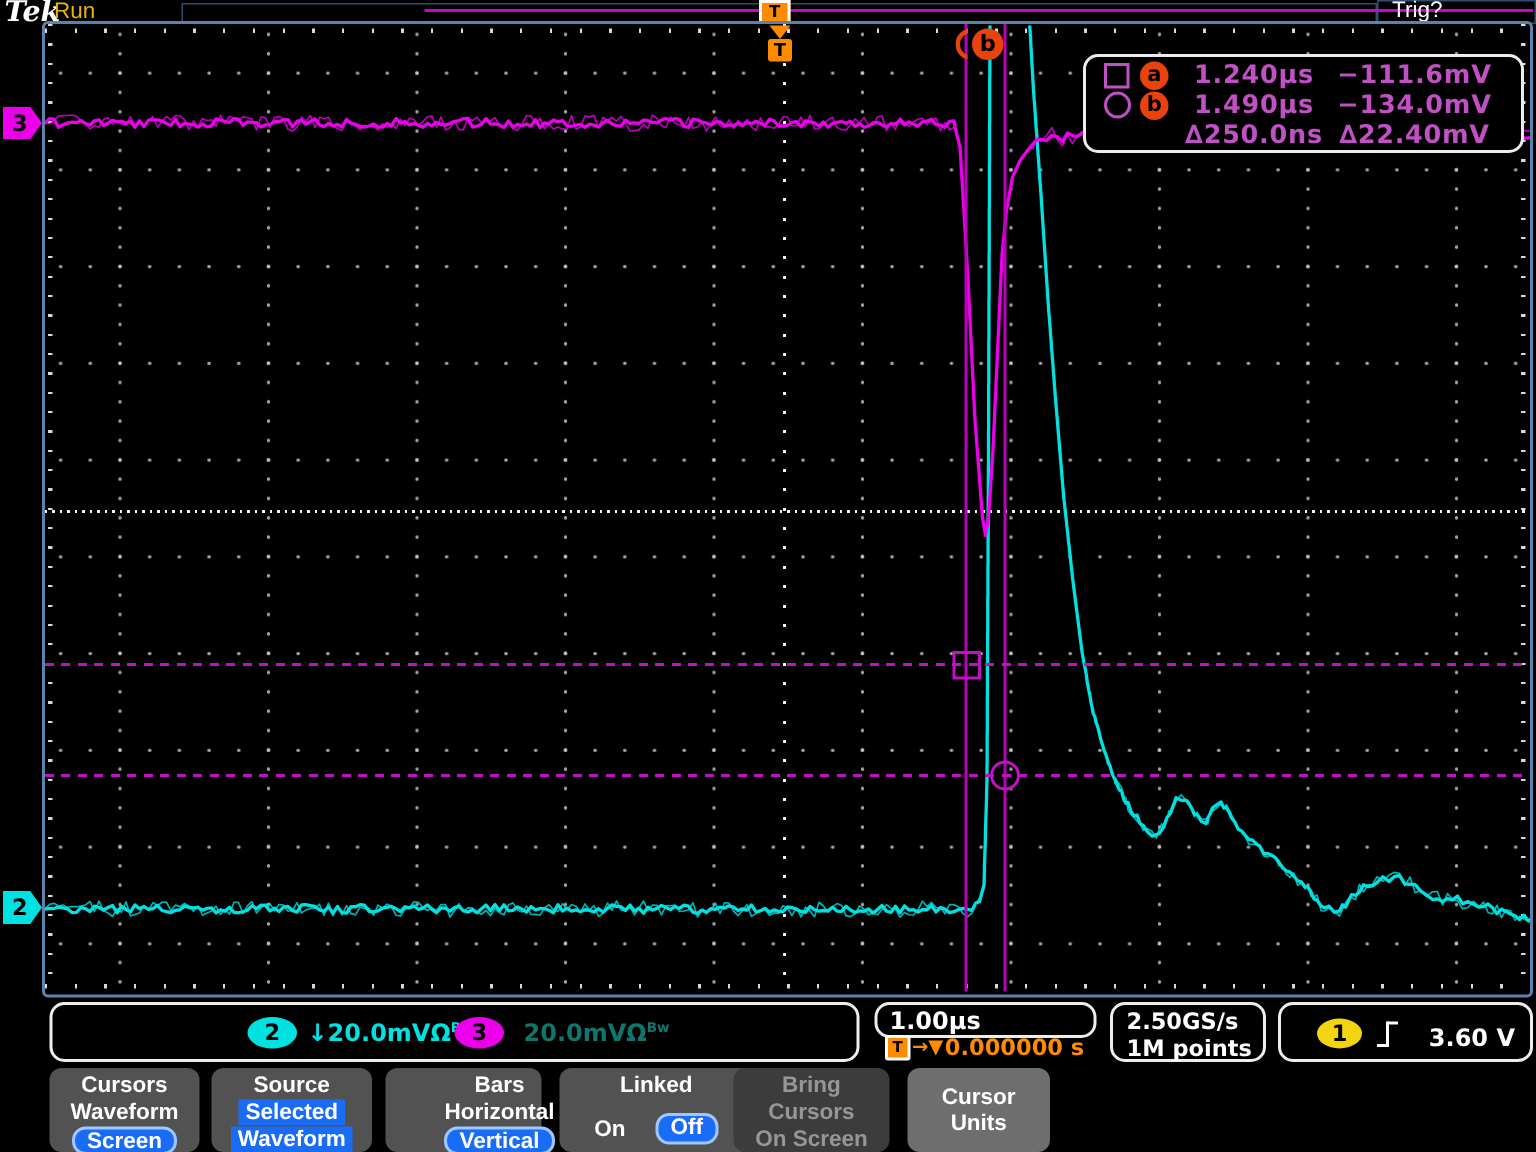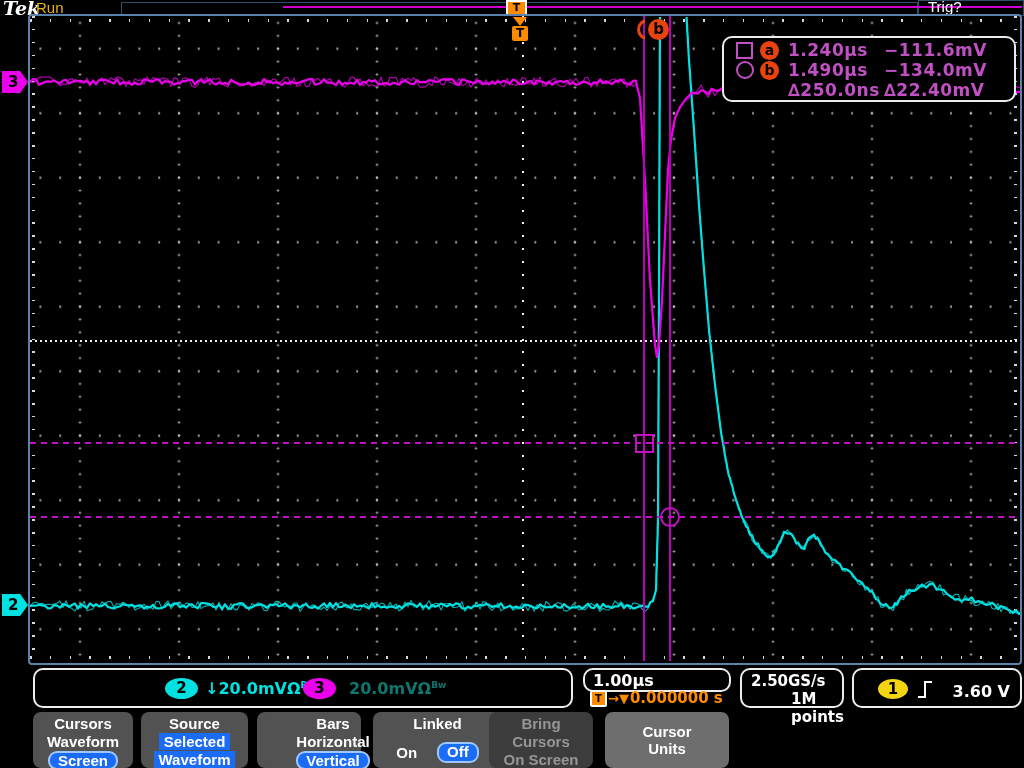--- a/index.html
+++ b/index.html
@@ -55,21 +55,21 @@
   .cur-badge{width:21px;height:21px;border-radius:50%;background:#e8430e;color:#000;
              font:bold 15px "DejaVu Sans",sans-serif;text-align:center;line-height:21px;}
   .cur-crescent{width:21px;height:21px;border-radius:50%;border:3px solid #e8430e;box-sizing:border-box;
                 clip-path:inset(0 62% 0 0);}
   
   .readout-box{left:722px;top:36px;width:294px;height:66px;background:#000;border:2px solid #ececec;
                border-radius:10px;box-sizing:border-box;display:grid;
                grid-template-columns:24px 28px 96px 118px;grid-auto-rows:20px;
                align-items:center;padding:2px 10px 0 12px;color:#c050c4;
                font:bold 17px "DejaVu Sans",sans-serif;z-index:6;}
-  .readout-box .num{text-align:left;letter-spacing:0.5px;}
+  .readout-box .num{text-align:center;letter-spacing:0.5px;}
   .icon-sq{width:13px;height:13px;border:2px solid #c050c4;}
   .icon-ci{width:14px;height:14px;border:2px solid #c050c4;border-radius:50%;}
   .ab-badge{width:19px;height:19px;border-radius:50%;background:#e8430e;color:#000;
             font:bold 14px "DejaVu Sans",sans-serif;text-align:center;line-height:19px;}
   
   .bbox{background:#000;border:2px solid #ededed;border-radius:10px;box-sizing:border-box;}
   .ch-readout-box{left:33px;top:668px;width:540px;height:40px;}
   .ch-badge{width:33px;height:21px;border-radius:50%;color:#000;
             font:bold 15px "DejaVu Sans",sans-serif;text-align:center;line-height:21px;}
   .ch-text{font:bold 16px "DejaVu Sans",sans-serif;white-space:nowrap;}
@@ -186,21 +186,21 @@
     <div class="abs hline1">1.00µs</div>
     <div class="abs hline2">
       <span class="t-box">T</span>
         <span style="font-size:13px;">→▼</span>
         <span>0.000000 s</span>
     </div>
   </div>
 
   <div class="abs bbox acq-box">
     <div class="abs aline" style="top:2px;">2.50GS/s</div>
-    <div class="abs aline" style="top:20px;margin-left:40px;">1M points</div>
+    <div class="abs aline" style="top:20px;">1M points</div>
   </div>
 
   <div class="abs bbox trig-box">
     <div class="abs t1-badge">1</div>
     <div class="abs edge-icon">
         <div class="e1"></div>
         <div class="e2"></div>
         <div class="e3"></div>
       </div>
     <div class="abs trig-level">3.60 V</div>
@@ -226,18 +226,18 @@
     <span class="linked-row">
       <span>On</span>
       <span class="pill">Off</span>
     </span>
   </div>
   <div class="abs menu-btn disabled z7" style="left:489px;width:104px;">
     <span>Bring</span>
     <span>Cursors</span>
     <span>On Screen</span>
   </div>
-  <div class="abs menu-btn lighter z7" style="left:605px;width:124px;">
+  <div class="abs menu-btn lighter z7" style="left:605px;width:95px;">
     <span>Cursor</span>
     <span>Units</span>
   </div>
 
 </div>
 
 </body></html>

